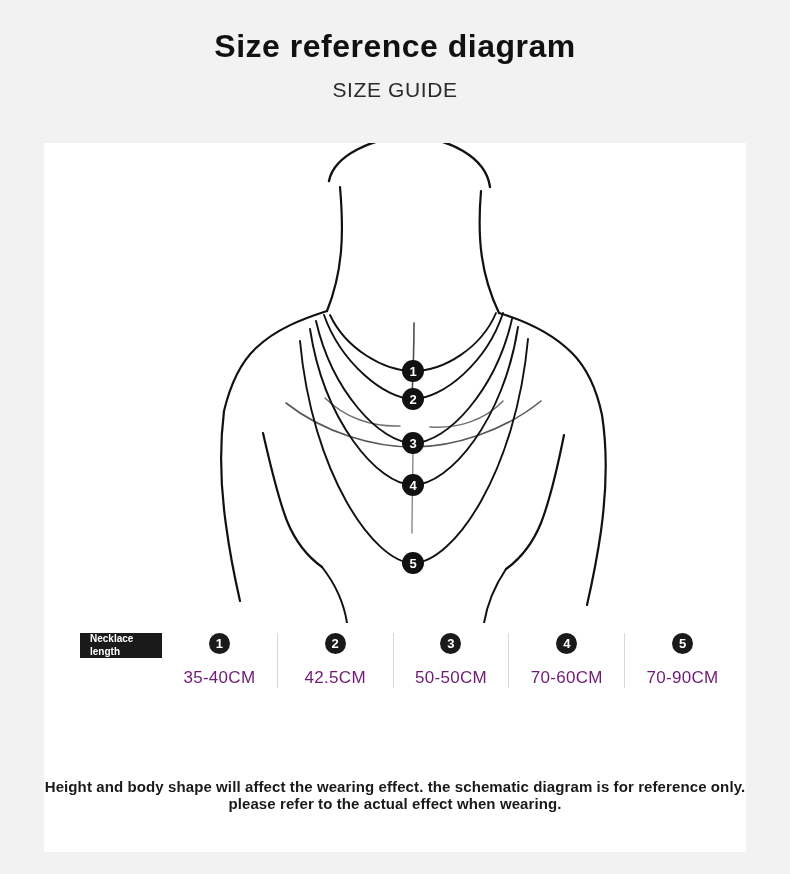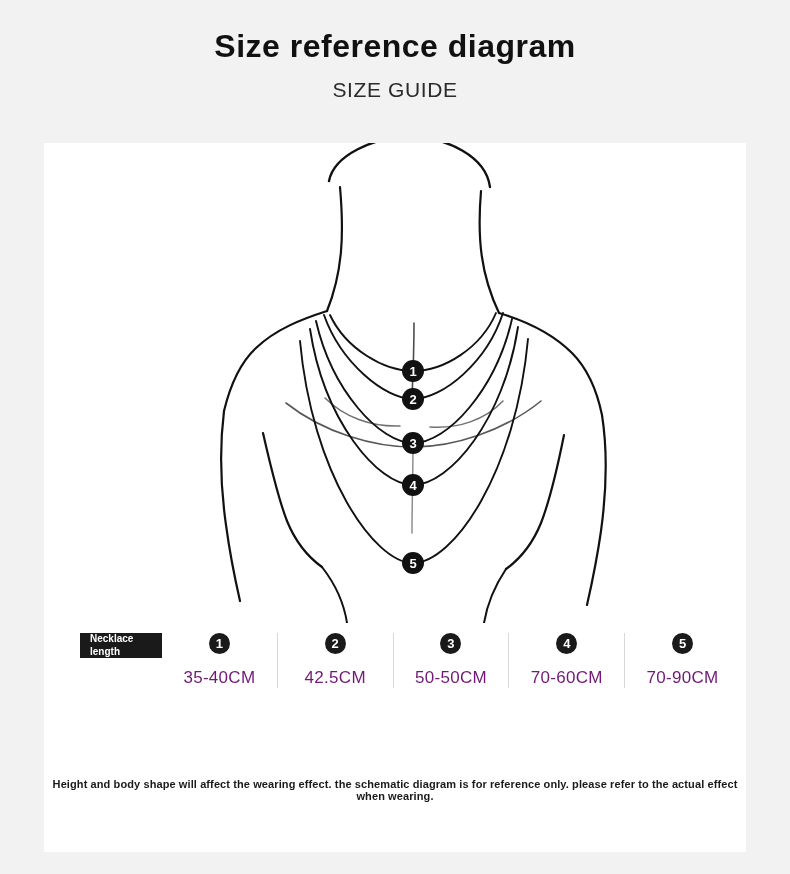--- a/index.html
+++ b/index.html
@@ -109,21 +109,21 @@
     font-size: 17px;
     color: #701a75;
     letter-spacing: 0.3px;
   }
   .note {
     position: absolute;
     left: 0;
     top: 635px;
     width: 702px;
     text-align: center;
-    font-size: 11px;
+    font-size: 15px;
     font-weight: bold;
     color: #1a1a1a;
     letter-spacing: 0.1px;
   }
   .num-marker {
     font-size: 13px;
     font-weight: bold;
     fill: #ffffff;
   }
 </style>

